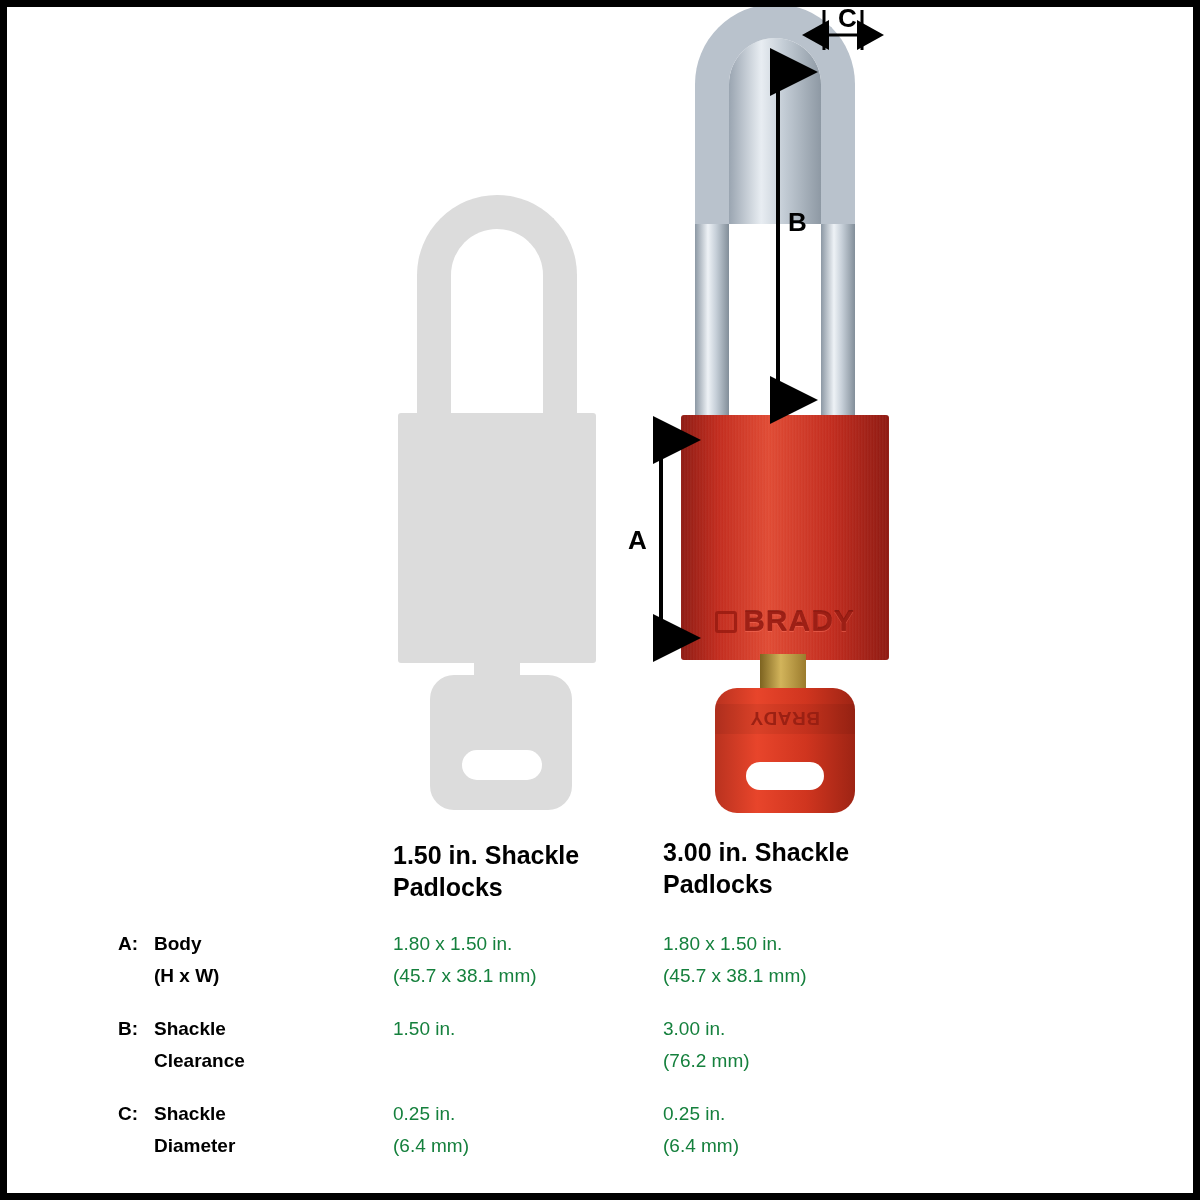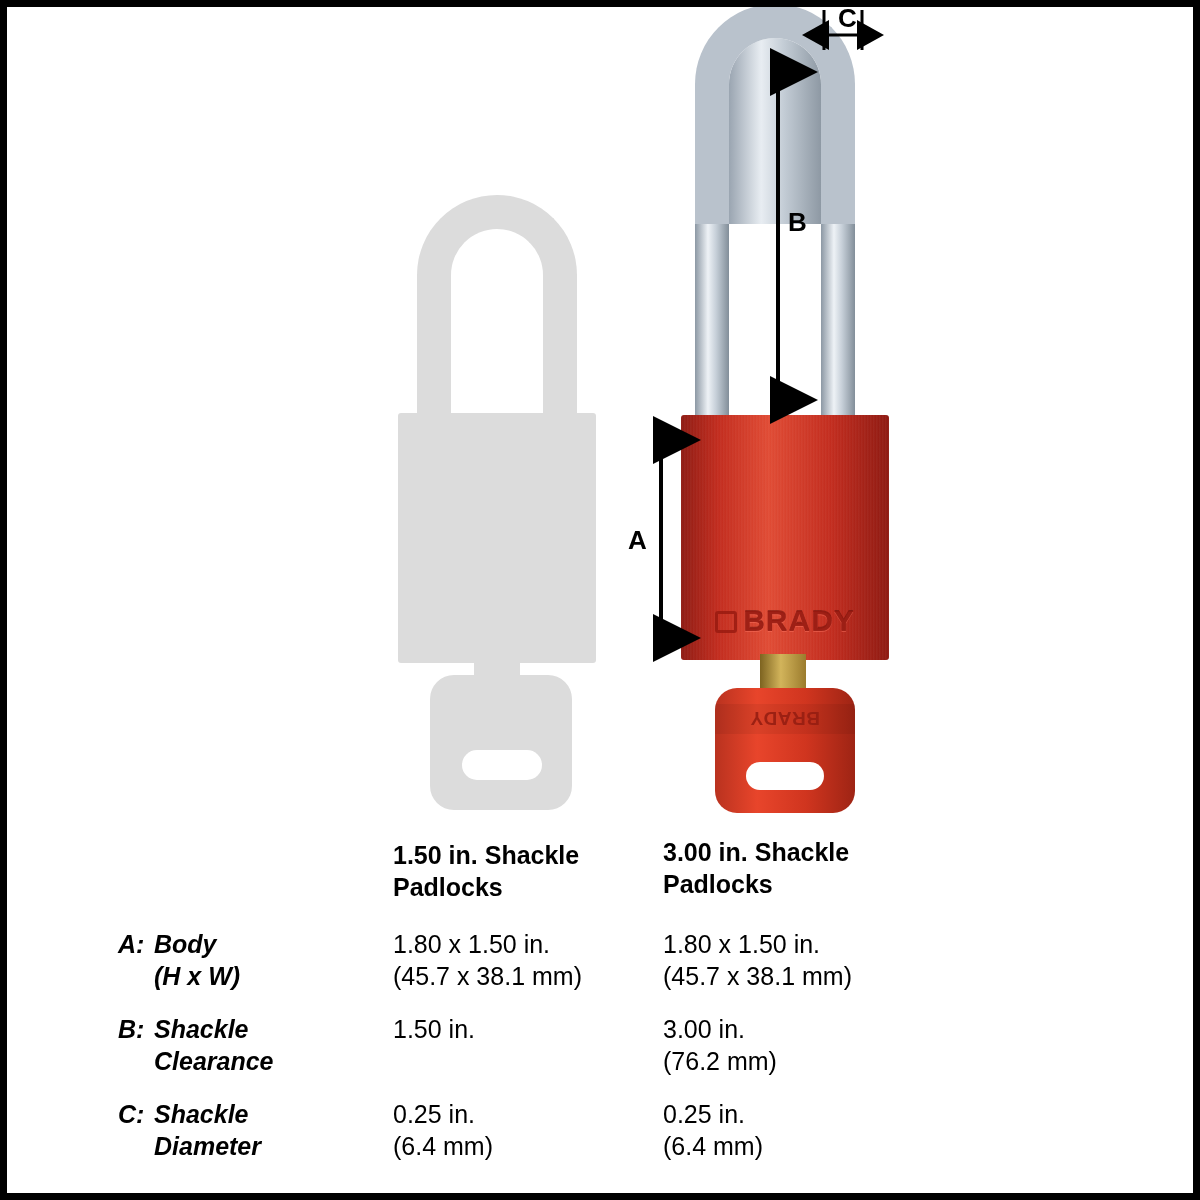--- a/index.html
+++ b/index.html
@@ -229,38 +229,37 @@
   .row {
     position: absolute;
     left: 0;
     width: 980px;
   }
   .row .rlabel {
     position: absolute;
     left: 0;
     width: 260px;
     font-weight: bold;
-    font-size: 25px;
+    font-size: 19px;
     line-height: 32px;
     color: #000;
-    font-style: italic;
   }
   .row .rlabel .ltr {
     display: inline-block;
     width: 36px;
   }
   .row .rlabel .ln2 {
     display: block;
     padding-left: 36px;
   }
   .row .v1, .row .v2 {
     position: absolute;
-    font-size: 25px;
+    font-size: 19px;
     line-height: 32px;
-    color: #000000;
+    color: #15803d;
   }
   .row .v1 { left: 275px; width: 265px; }
   .row .v2 { left: 545px; width: 265px; }
   .row1 { top: 100px; }
   .row2 { top: 185px; }
   .row3 { top: 270px; }
   .border-frame {
     position: absolute;
     left: 0; top: 0;
     width: 1200px; height: 1200px;

